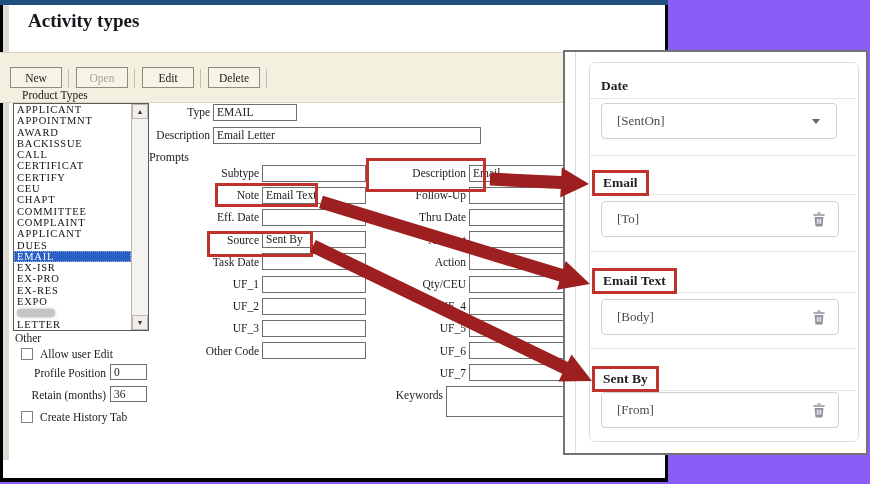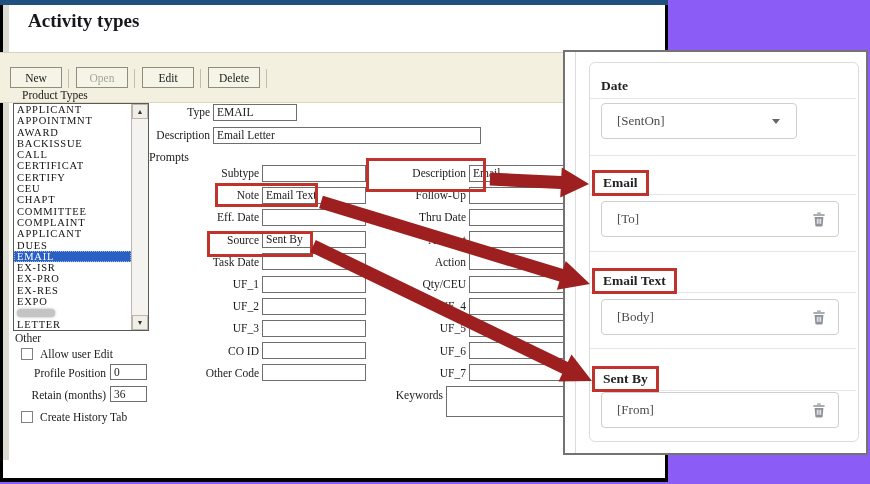--- a/index.html
+++ b/index.html
@@ -63,21 +63,21 @@
   .panel{position:absolute;left:563px;top:50px;width:305px;height:405px;background:#fff;
          border:2px solid #737373;box-sizing:border-box;z-index:20;}
   .pline{position:absolute;left:10px;top:0;width:1px;height:401px;background:#dcdcdc;}
   .pcard{position:absolute;left:24px;top:10px;width:268px;height:378px;border:1px solid #dcdcdc;
          border-radius:6px;}
   .prule{position:absolute;left:25px;width:266px;height:1px;background:#e6e6e6;}
   .phead{position:absolute;left:36px;font-size:13.5px;font-weight:bold;color:#222;white-space:nowrap;}
   .phead.hl{left:27px;border:3px solid #c0332c;background:#fff;padding:2px 8px;}
   .pfield{position:absolute;left:36px;width:238px;height:36px;background:#fff;border:1px solid #cfcfcf;
           border-radius:4px;box-sizing:border-box;}
-  .pfield.dd{width:196px;text-align:center;}
+  .pfield.dd{width:236px;text-align:center;}
   .pval{position:absolute;left:15px;top:9px;font-size:13px;color:#4a4a4a;}
   .caret{position:absolute;right:16px;top:15px;width:0;height:0;border-left:4.5px solid transparent;
          border-right:4.5px solid transparent;border-top:5.5px solid #666;}
   .trash{position:absolute;right:12px;top:10px;width:14px;height:15px;}
 
   
   .hlbox{position:absolute;border:3px solid #c0332c;z-index:30;box-sizing:border-box;}
   #hl-note{left:215px;top:183px;width:103px;height:24px;}
   #hl-source{left:207px;top:231px;width:106px;height:26px;}
   #hl-desc{left:366px;top:158px;width:120px;height:34px;}
@@ -167,24 +167,20 @@
         </div>
         <div class="frow">
           <span class="flabel">UF_2</span>
           <span class="ffield"></span>
         </div>
         <div class="frow">
           <span class="flabel">UF_3</span>
           <span class="ffield"></span>
         </div>
         <div class="frow">
-          <span class="flabel">CO ID</span>
-          <span class="ffield"></span>
-        </div>
-        <div class="frow">
           <span class="flabel">Other Code</span>
           <span class="ffield"></span>
         </div>
       </div>
     <div class="fcol" id="rightcol">
         <div class="frow">
           <span class="flabel">Description</span>
           <span class="ffield">Email</span>
         </div>
         <div class="frow">

